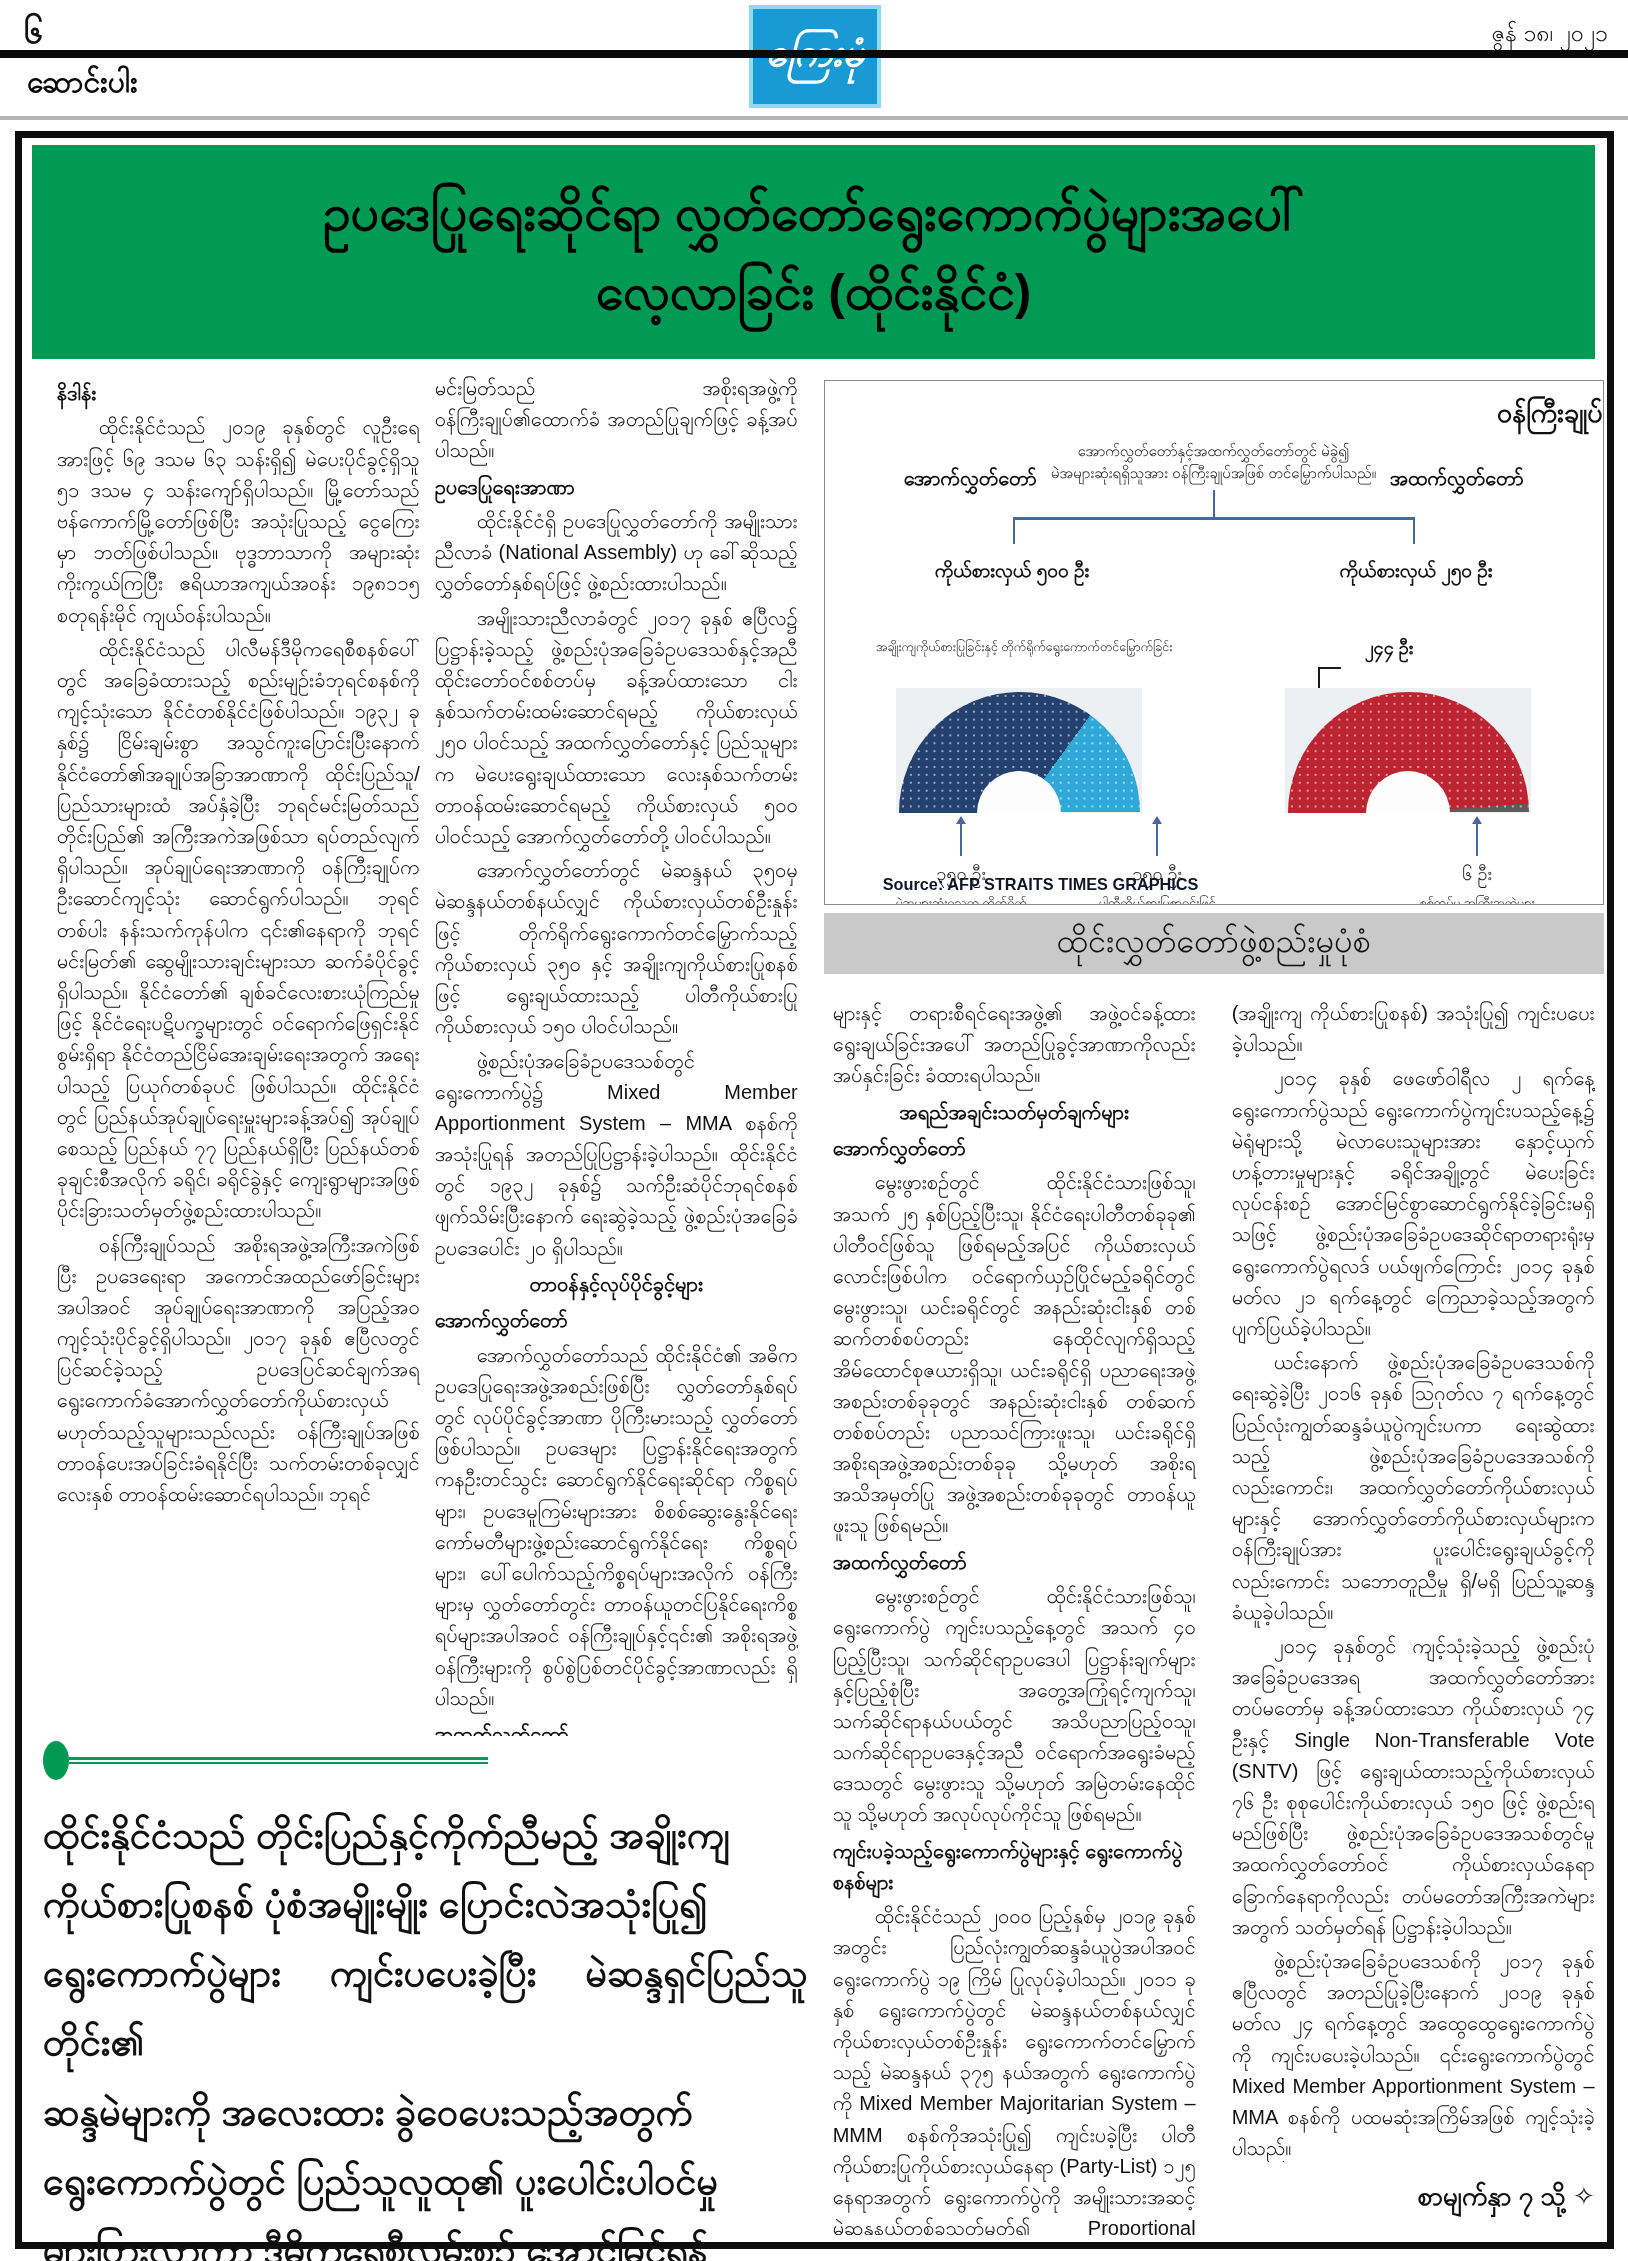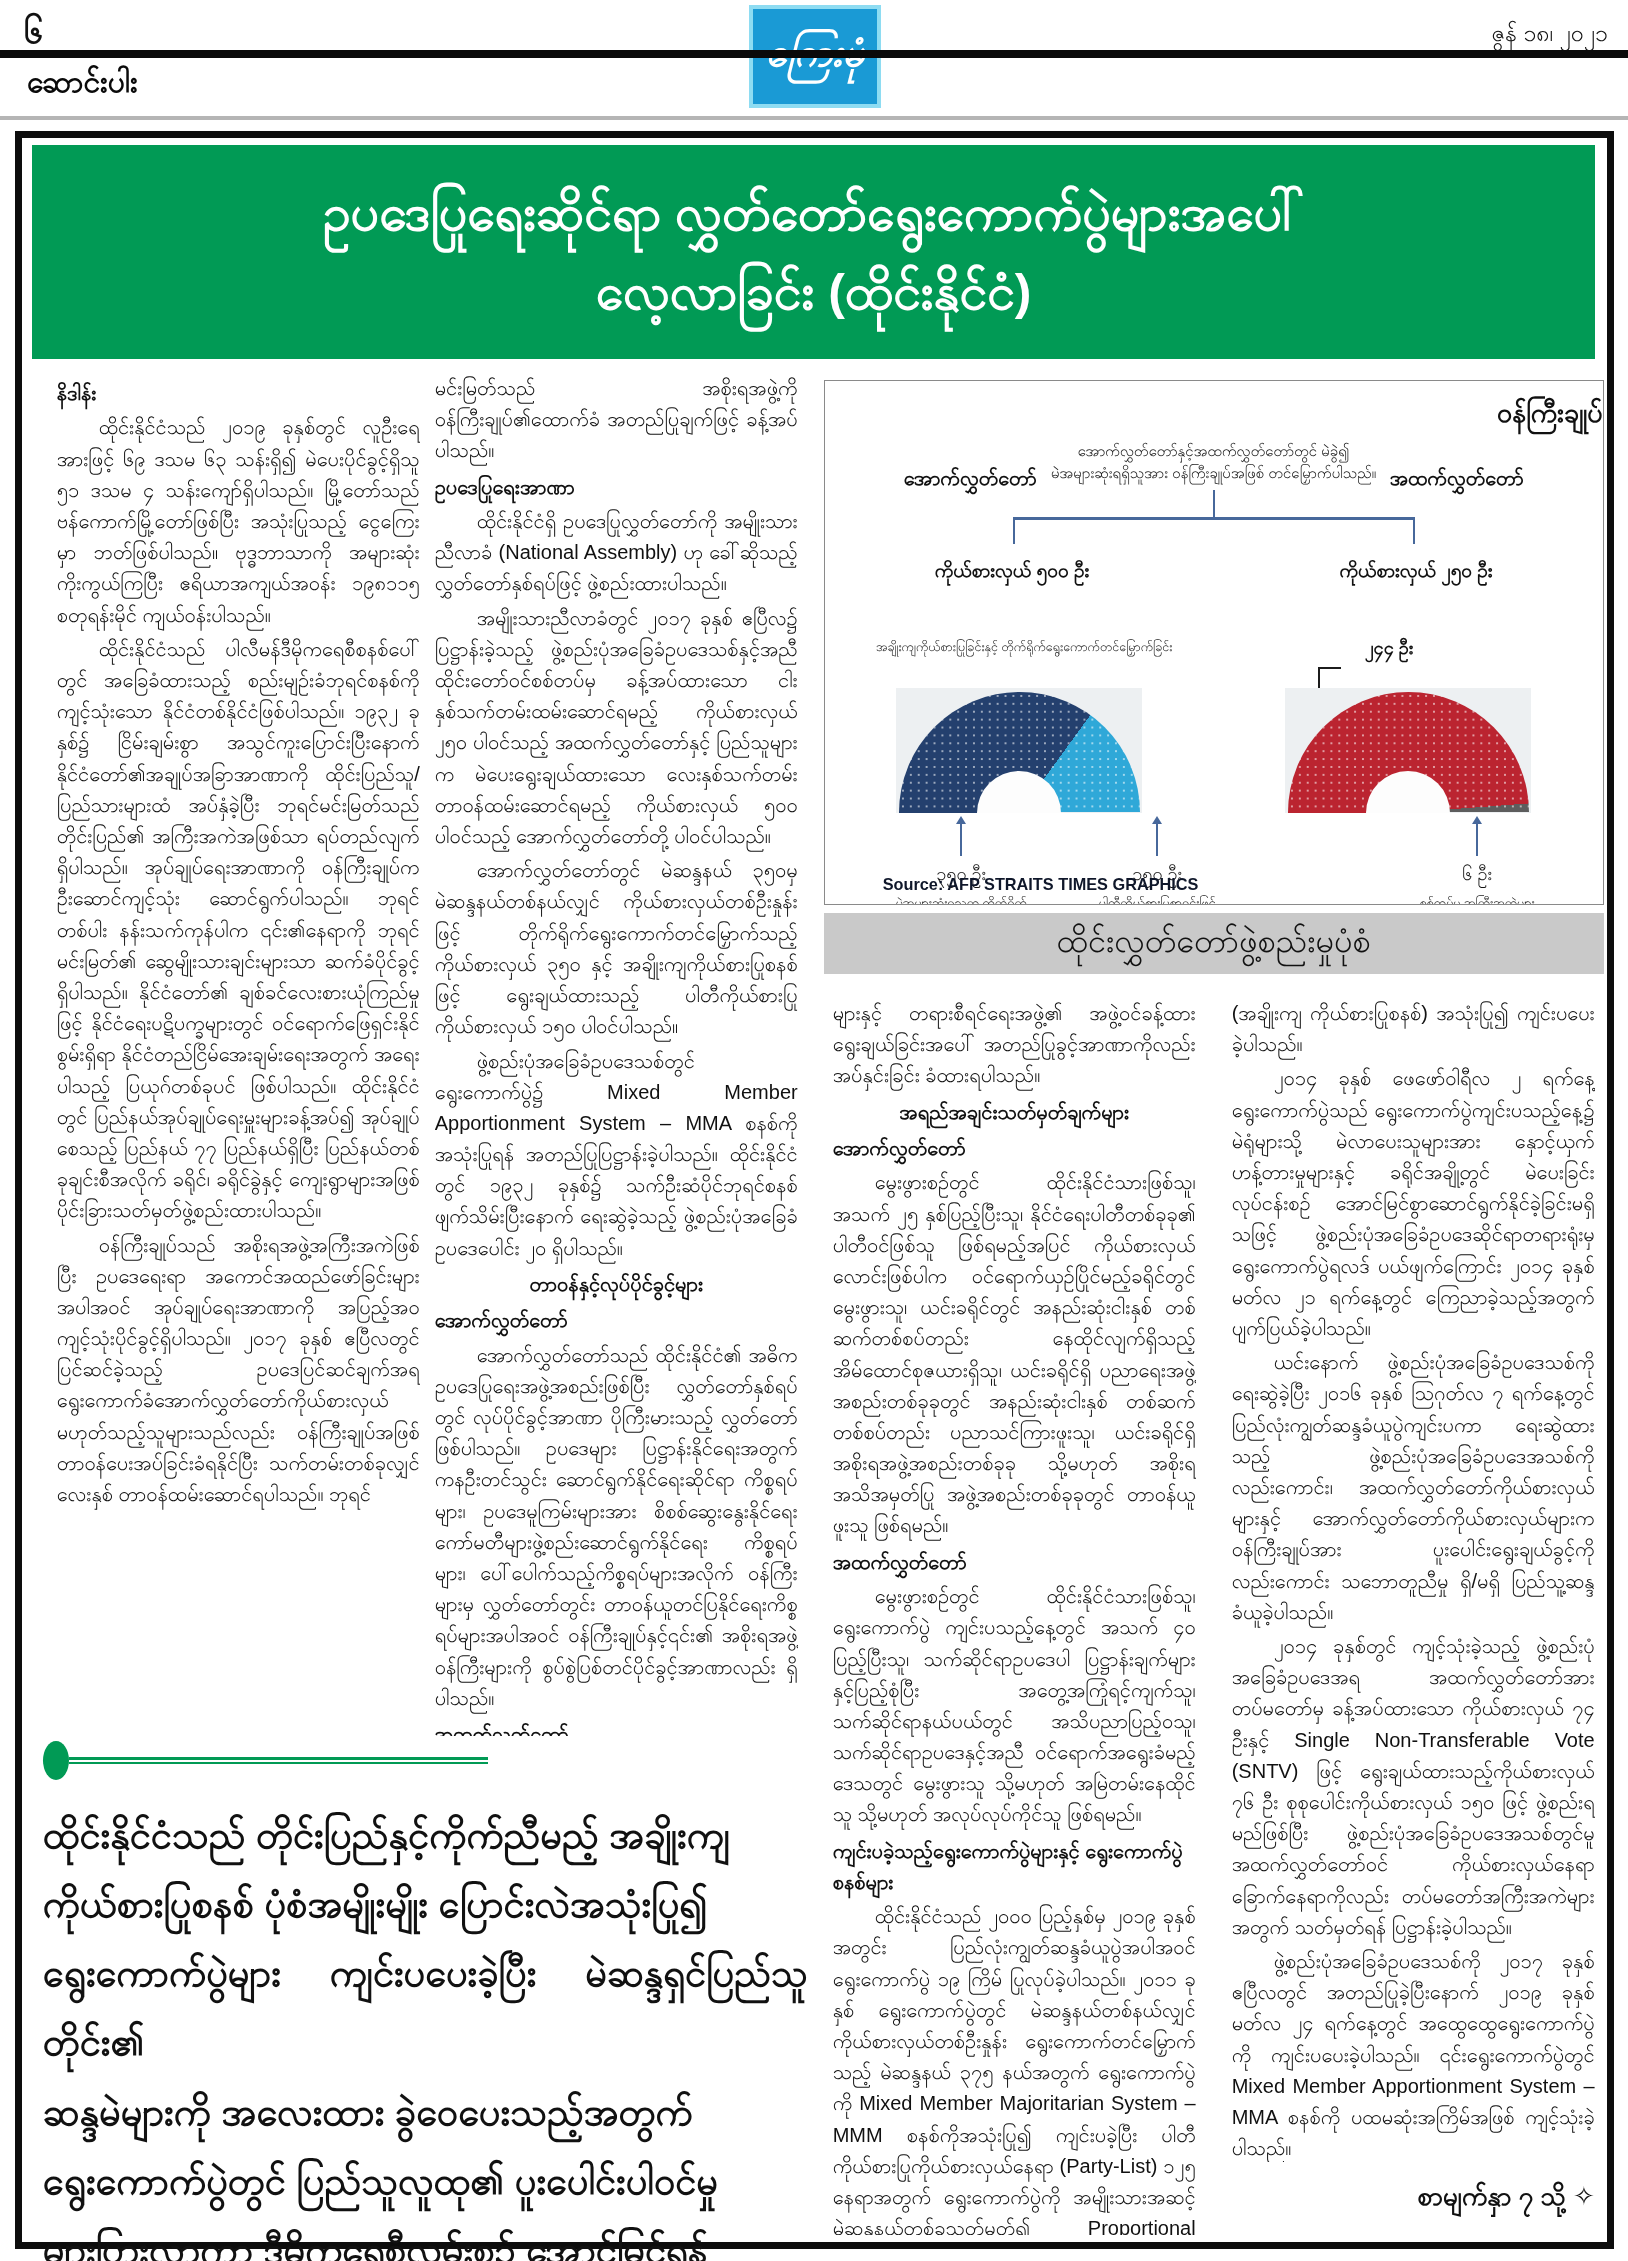--- a/index.html
+++ b/index.html
@@ -23,21 +23,21 @@
 
   
   .main-box{
     position:absolute;left:14.7px;top:131px;width:1599px;height:2118px;
     border:7.3px solid #0d0d0d;background:#fff;box-sizing:border-box;
   }
   .title-box{
     position:absolute;left:10.5px;top:7.3px;width:1563px;height:214px;
     background:#019a55;display:flex;flex-direction:column;align-items:center;justify-content:center;gap:19px;
   }
-  .title-line{color:#ffffff;font-size:50px;font-weight:bold;text-align:center;line-height:1.2;}
+  .title-line{color:#000000;font-size:50px;font-weight:bold;text-align:center;line-height:1.2;}
 
   
   .col{position:absolute;overflow:hidden;}
   .para{font-size:20px;line-height:1.56;text-align:justify;margin:0 0 3.1px 0;}
   .blk-p{text-indent:42px;}
   .blk-pcont{text-indent:0;}
   .blk-subhead{font-weight:bold;text-indent:0;text-align:left;margin-top:5.2px;}
   .blk-subhead-center{font-weight:bold;text-indent:0;text-align:center;margin-top:5.2px;}
   .byline{text-align:center;margin:9.4px 0 15.7px 0;}
   .byline-name{font-size:46px;font-weight:bold;text-shadow:1.6px 1.6px 0 #cfcfcf;}

